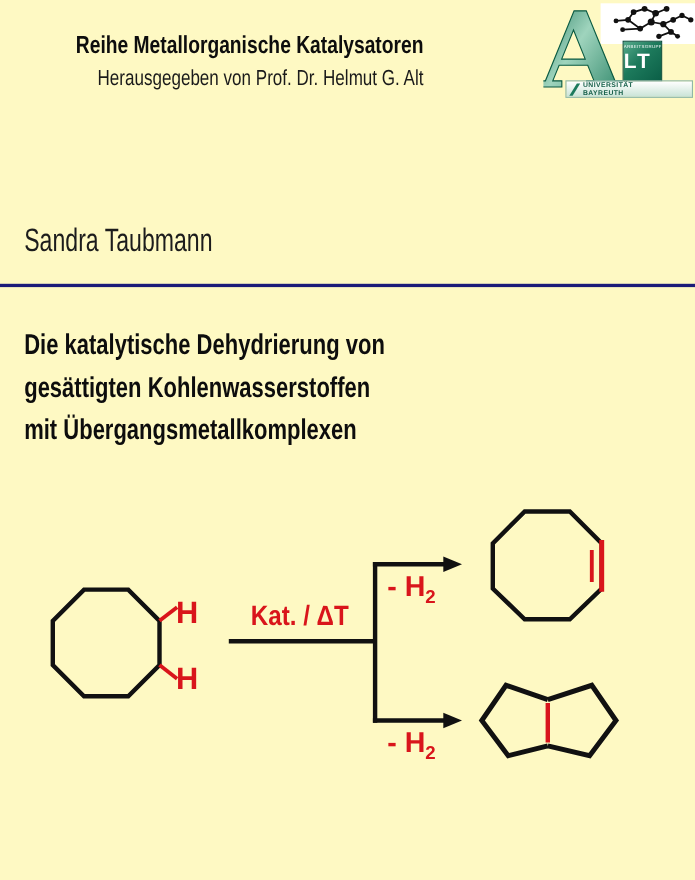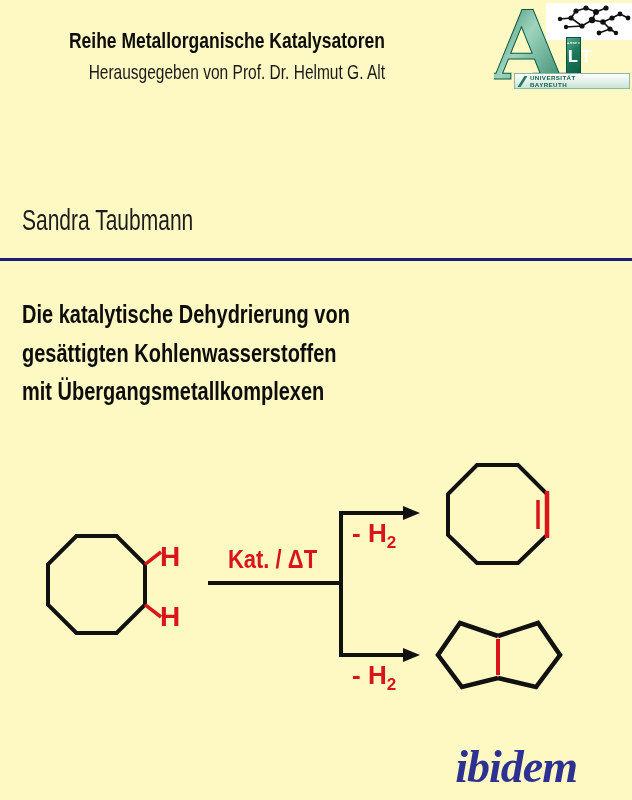--- a/index.html
+++ b/index.html
@@ -13,23 +13,23 @@
     position:absolute;top:29px;right:247px;text-align:right;white-space:nowrap;
     transform:scaleY(1.28);transform-origin:right top;line-height:18px;
   }
   .series-title{font-size:17.5px;font-weight:bold;color:#0d0d0d;margin-bottom:7px;}
   .series-editor{font-size:15.5px;font-weight:normal;color:#1a1a1a;}
   
   .alt-logo{position:absolute;left:494px;top:3px;width:138px;height:86px;}
   .molecule-box{position:absolute;left:52px;top:0;width:86px;height:37px;background:#fff;z-index:1;}
   .a-letter{position:absolute;left:0;top:2px;width:78px;height:80px;z-index:2;}
   .lt-box{
-    position:absolute;left:72px;top:34px;width:15px;height:37px;z-index:3;
+    position:absolute;left:72px;top:34px;width:36px;height:37px;z-index:3;
     background:linear-gradient(135deg,#57ab8c 0%,#1d7a5c 45%,#0b5f47 100%);
-    border:1px solid #0a4f3c;box-sizing:border-box;text-align:center;color:#fff;font-family:Liberation Mono, monospace;
+    border:1px solid #0a4f3c;box-sizing:border-box;text-align:left;color:#fff;
   }
   .lt-small{font-size:4px;letter-spacing:.3px;line-height:6px;margin-top:2px;white-space:nowrap;overflow:hidden;}
   .lt-big{font-size:19px;font-weight:bold;letter-spacing:2px;line-height:22px;}
   .uni-bar{
     position:absolute;left:20px;top:70px;width:116px;height:16px;z-index:3;
     background:linear-gradient(to bottom,#ffffff,#c9e3d6);
     border:1px solid #8fb7a8;box-sizing:border-box;
   }
   .uni-slash{position:absolute;left:6px;top:2px;width:3px;height:11px;background:#1b7a5c;transform:skewX(-32deg);}
   .uni-text{margin-left:15px;font-size:6.2px;font-weight:bold;color:#17604a;line-height:6.5px;letter-spacing:.4px;margin-top:1px;}
@@ -153,15 +153,14 @@
     <path d="M498,206 L538,193 L560,225 L536,257 L498,248" fill="none" stroke="#111" stroke-width="4.5" stroke-linejoin="miter"></path>
     <line x1="498" y1="209" x2="498" y2="245" stroke="#d9151b" stroke-width="4"></line>
   </svg>
 
   <div class="red-label kat-label">Kat. / ΔT</div>
   <div class="red-label h-top">H</div>
   <div class="red-label h-bottom">H</div>
   <div class="red-label mh2-top"><span>- H</span><sub>2</sub></div>
   <div class="red-label mh2-bottom"><span>- H</span><sub>2</sub></div>
 
-  <div class="publisher">ibidem</div>
 
 </div>
 
 </body></html>

